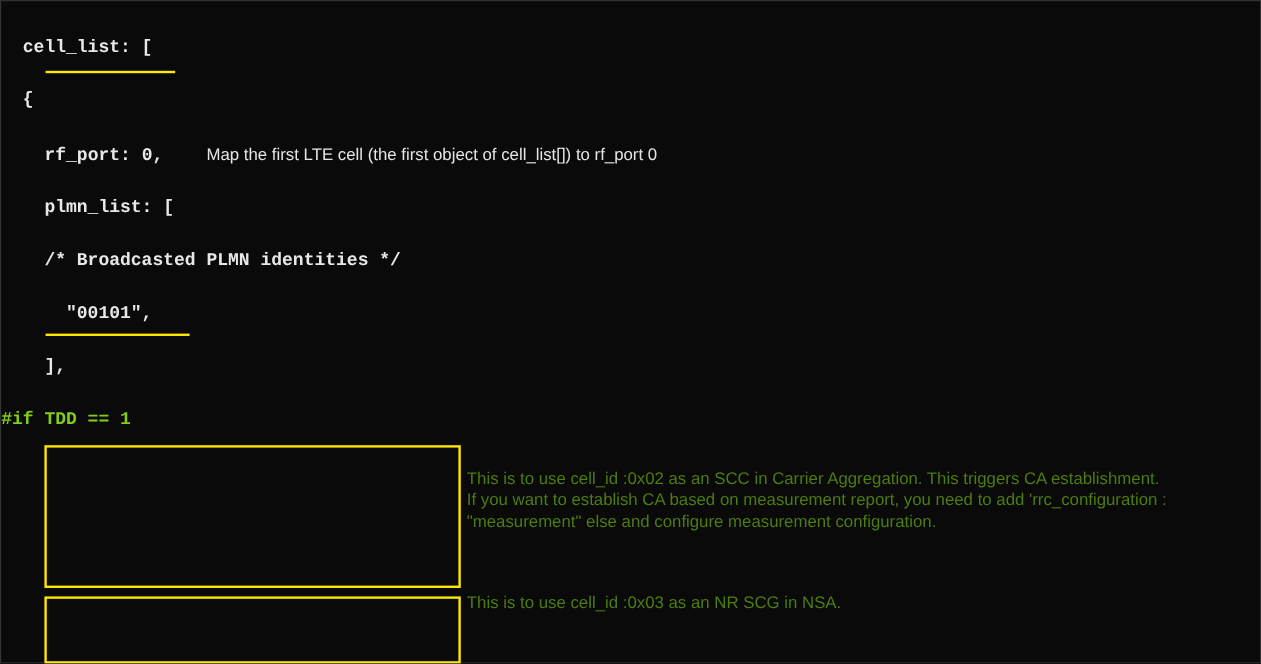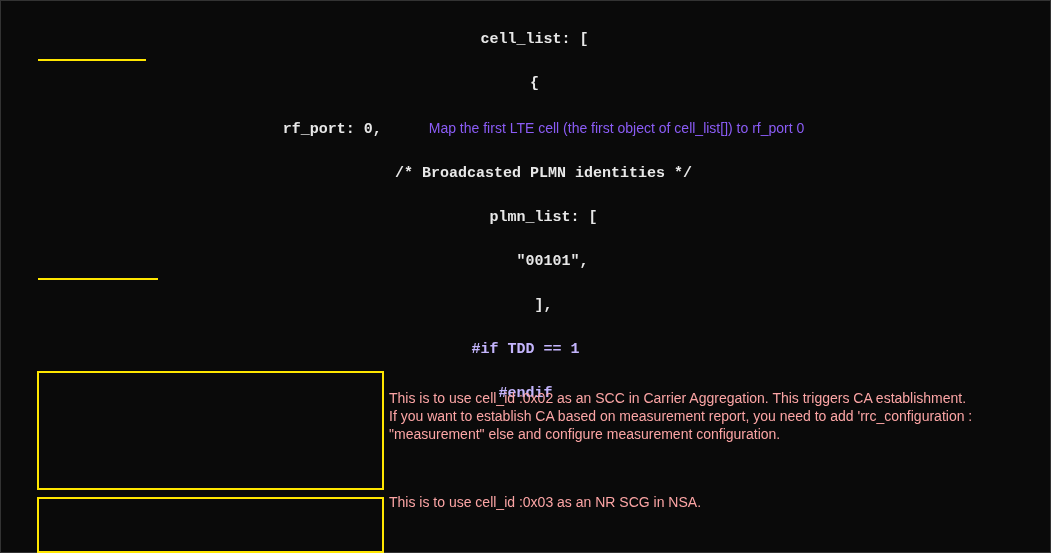--- a/index.html
+++ b/index.html
@@ -20,50 +20,49 @@
   }
   .code {
     font-family: "Consolas", "Menlo", "Courier New", monospace;
     font-size: 15px;
     line-height: 22px;
     color: #e8e8e8;
     font-weight: 600;
     white-space: pre;
     padding: 6px 0 0 0;
   }
-  .kw { color: #c4b5fd; }          
+  .kw { color: #84cc16; }          
   .u  { text-decoration-color: #e8e8e8; }
   .box-yellow {
     position: absolute;
     border: 2px solid #ffe600;
     background: transparent;
     pointer-events: none;
   }
   .ann-block {
     position: absolute;
-    color: #fca5a5;
+    color: #4d7c0f;
     font-family: Arial, Helvetica, sans-serif;
     font-size: 14px;
     font-weight: 500;
     line-height: 18px;
     max-width: 620px;
   }
   .uline {
     position: absolute;
     height: 2px;
     background: #ffe600;
     pointer-events: none;
   }
-  .line { display: block; text-align: center; }
+  .line { display: block; }
   .code .inline-ann {
     font-family: Arial, Helvetica, sans-serif;
     font-size: 14px;
-    color: #8b5cf6;
+    color: #e5e5e5;
     font-weight: 500;
-    margin-left: 11px;
   }
 </style>
 </head>
 <body>
 
 <div class="viewport">
 
   <div class="uline" style="left:37px; top:57.5px; width:108px;"></div>
 
   <div class="uline" style="left:37px; top:277px; width:120px;"></div>
@@ -78,26 +77,25 @@
   </div>
 
   <div class="ann-block" style="left:388px; top:492px;">
     <span>This is to use cell_id :0x03 as an NR SCG in NSA.</span>
   </div>
 
   <div class="code">
 <span class="line">  cell_list: [</span>
 <span class="line">  {</span>
 <span class="line"><span>    </span><span class="u">rf_port: 0,</span>    <span class="inline-ann">Map the first LTE cell (the first object of cell_list[]) to rf_port 0</span></span>
+<span class="line">    plmn_list: [</span>
 <span class="line">    /* Broadcasted PLMN identities */</span>
-<span class="line">    plmn_list: [</span>
 <span class="line">      "00101",</span>
 <span class="line">    ],</span>
 <span class="line kw">#if TDD == 1</span>
-<span class="line kw">#endif</span>
 
 
 
 
 <span class="line"></span>
 
 
 
 
 

